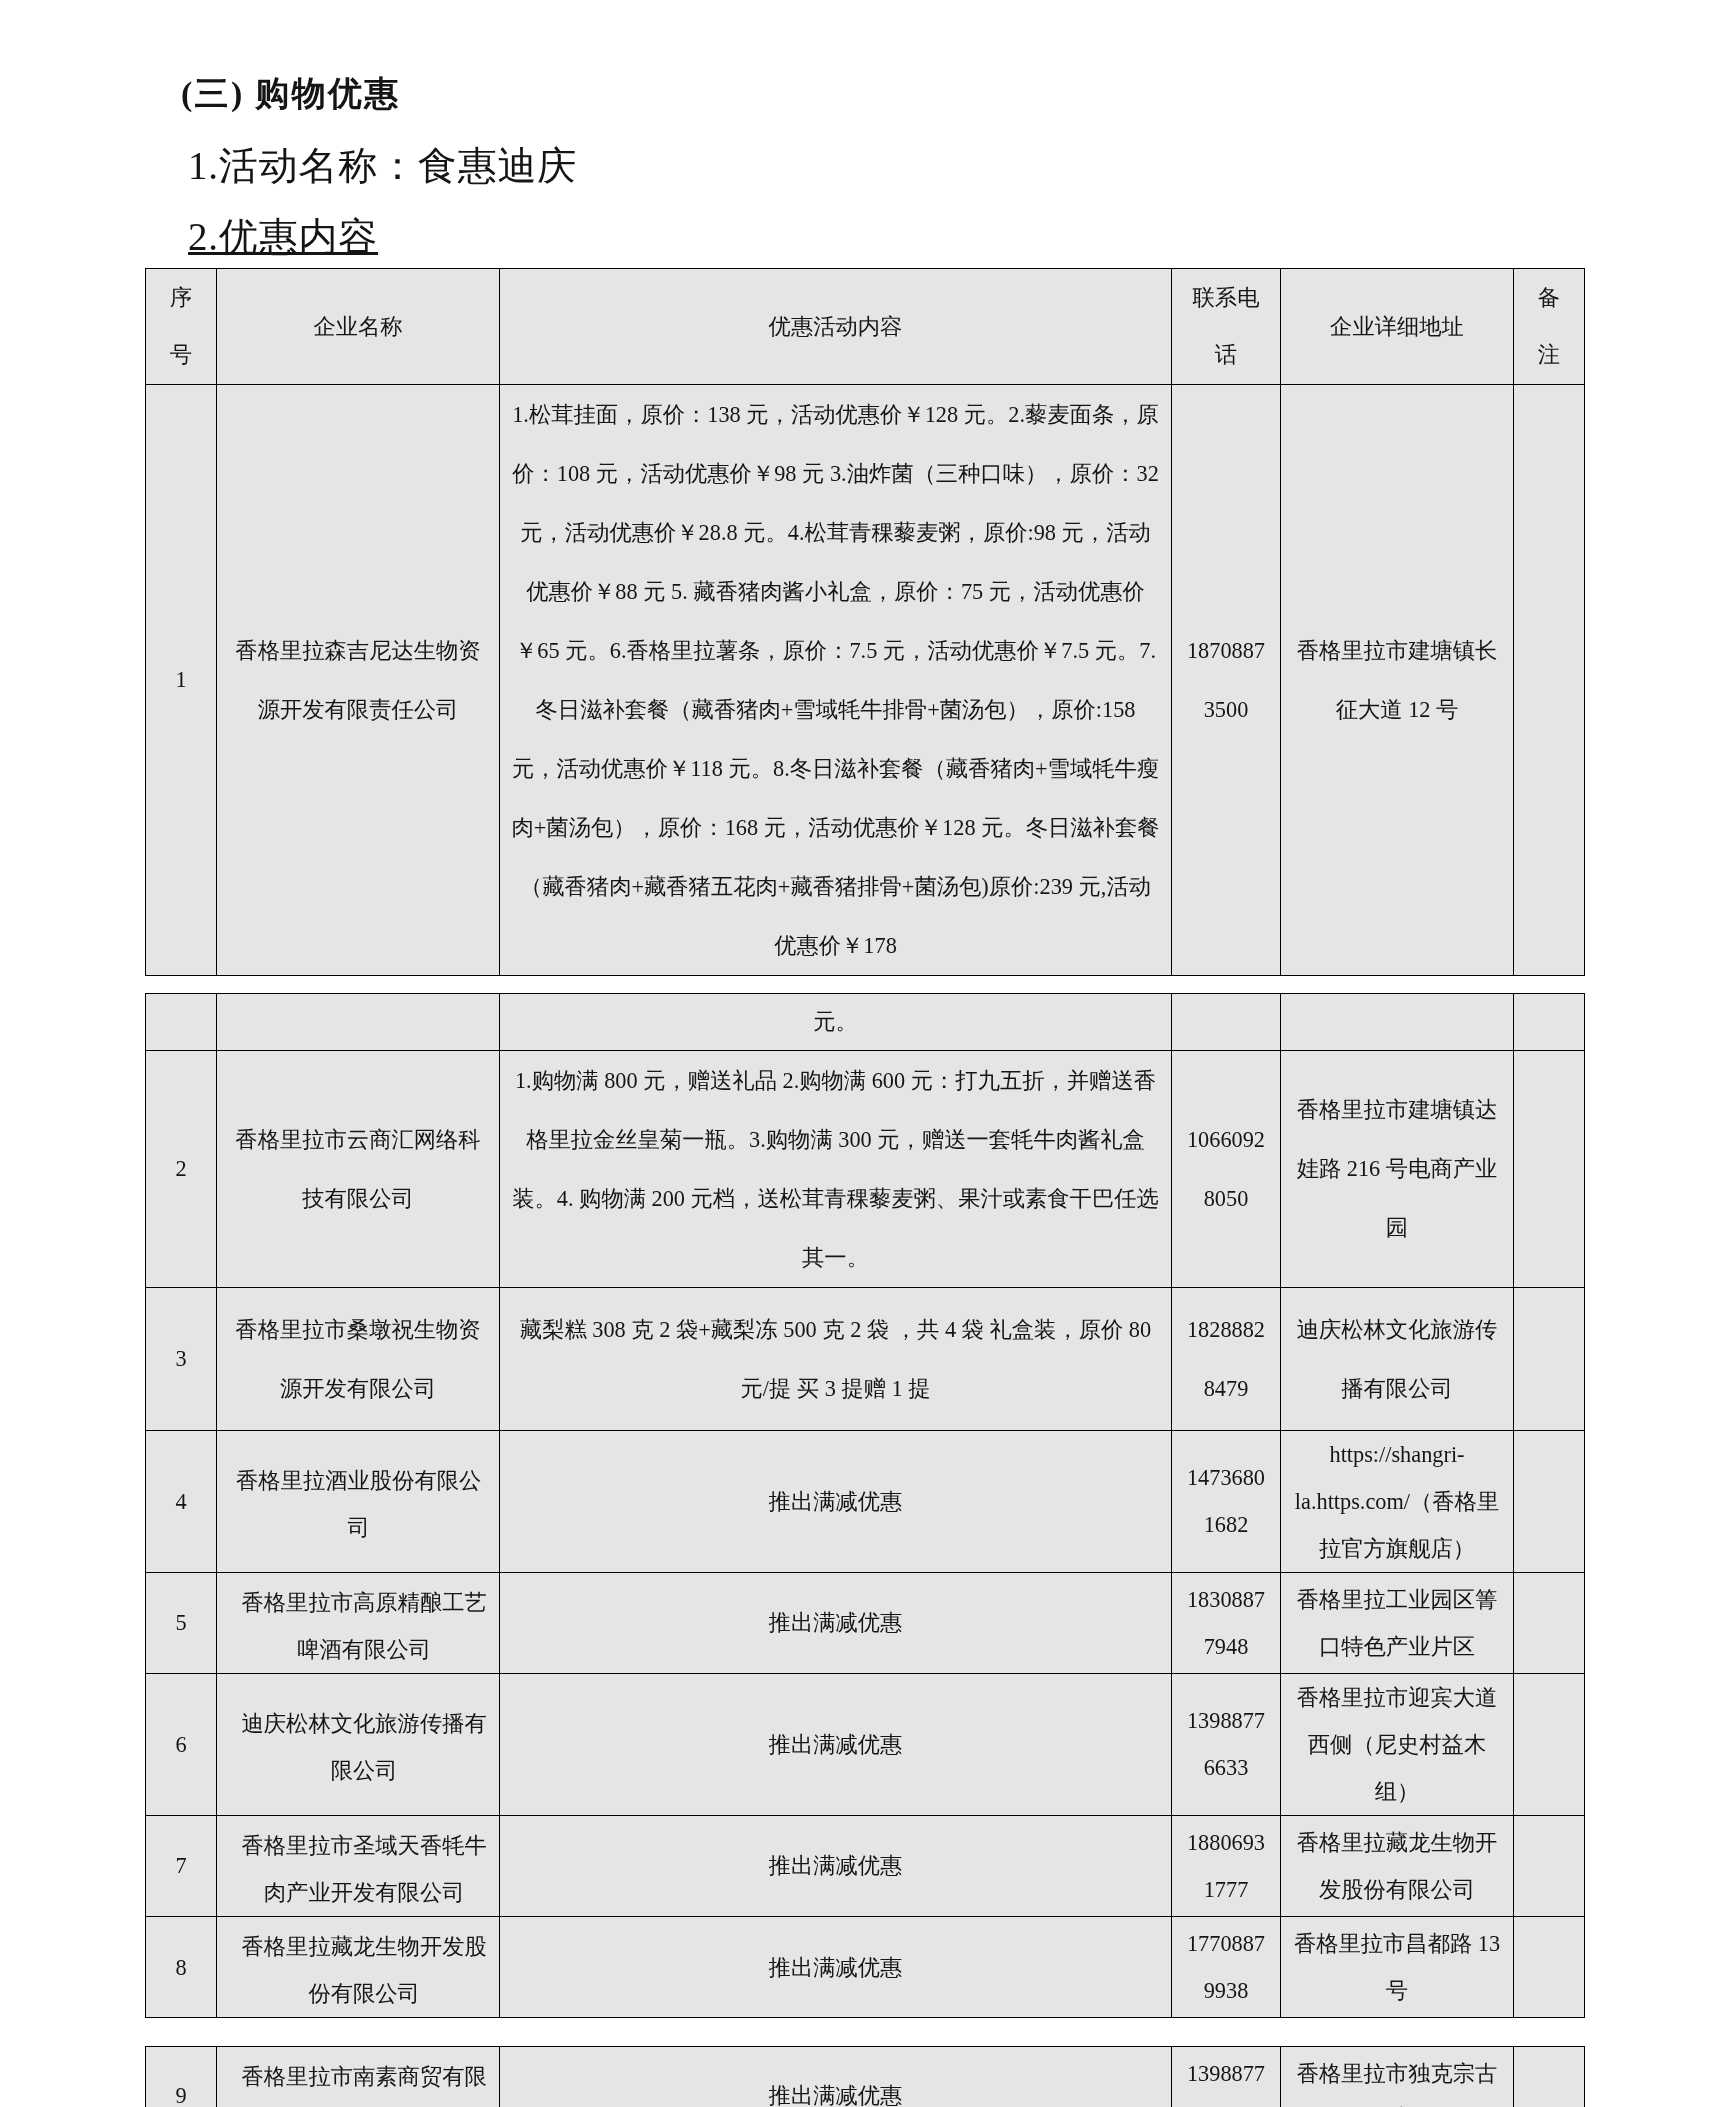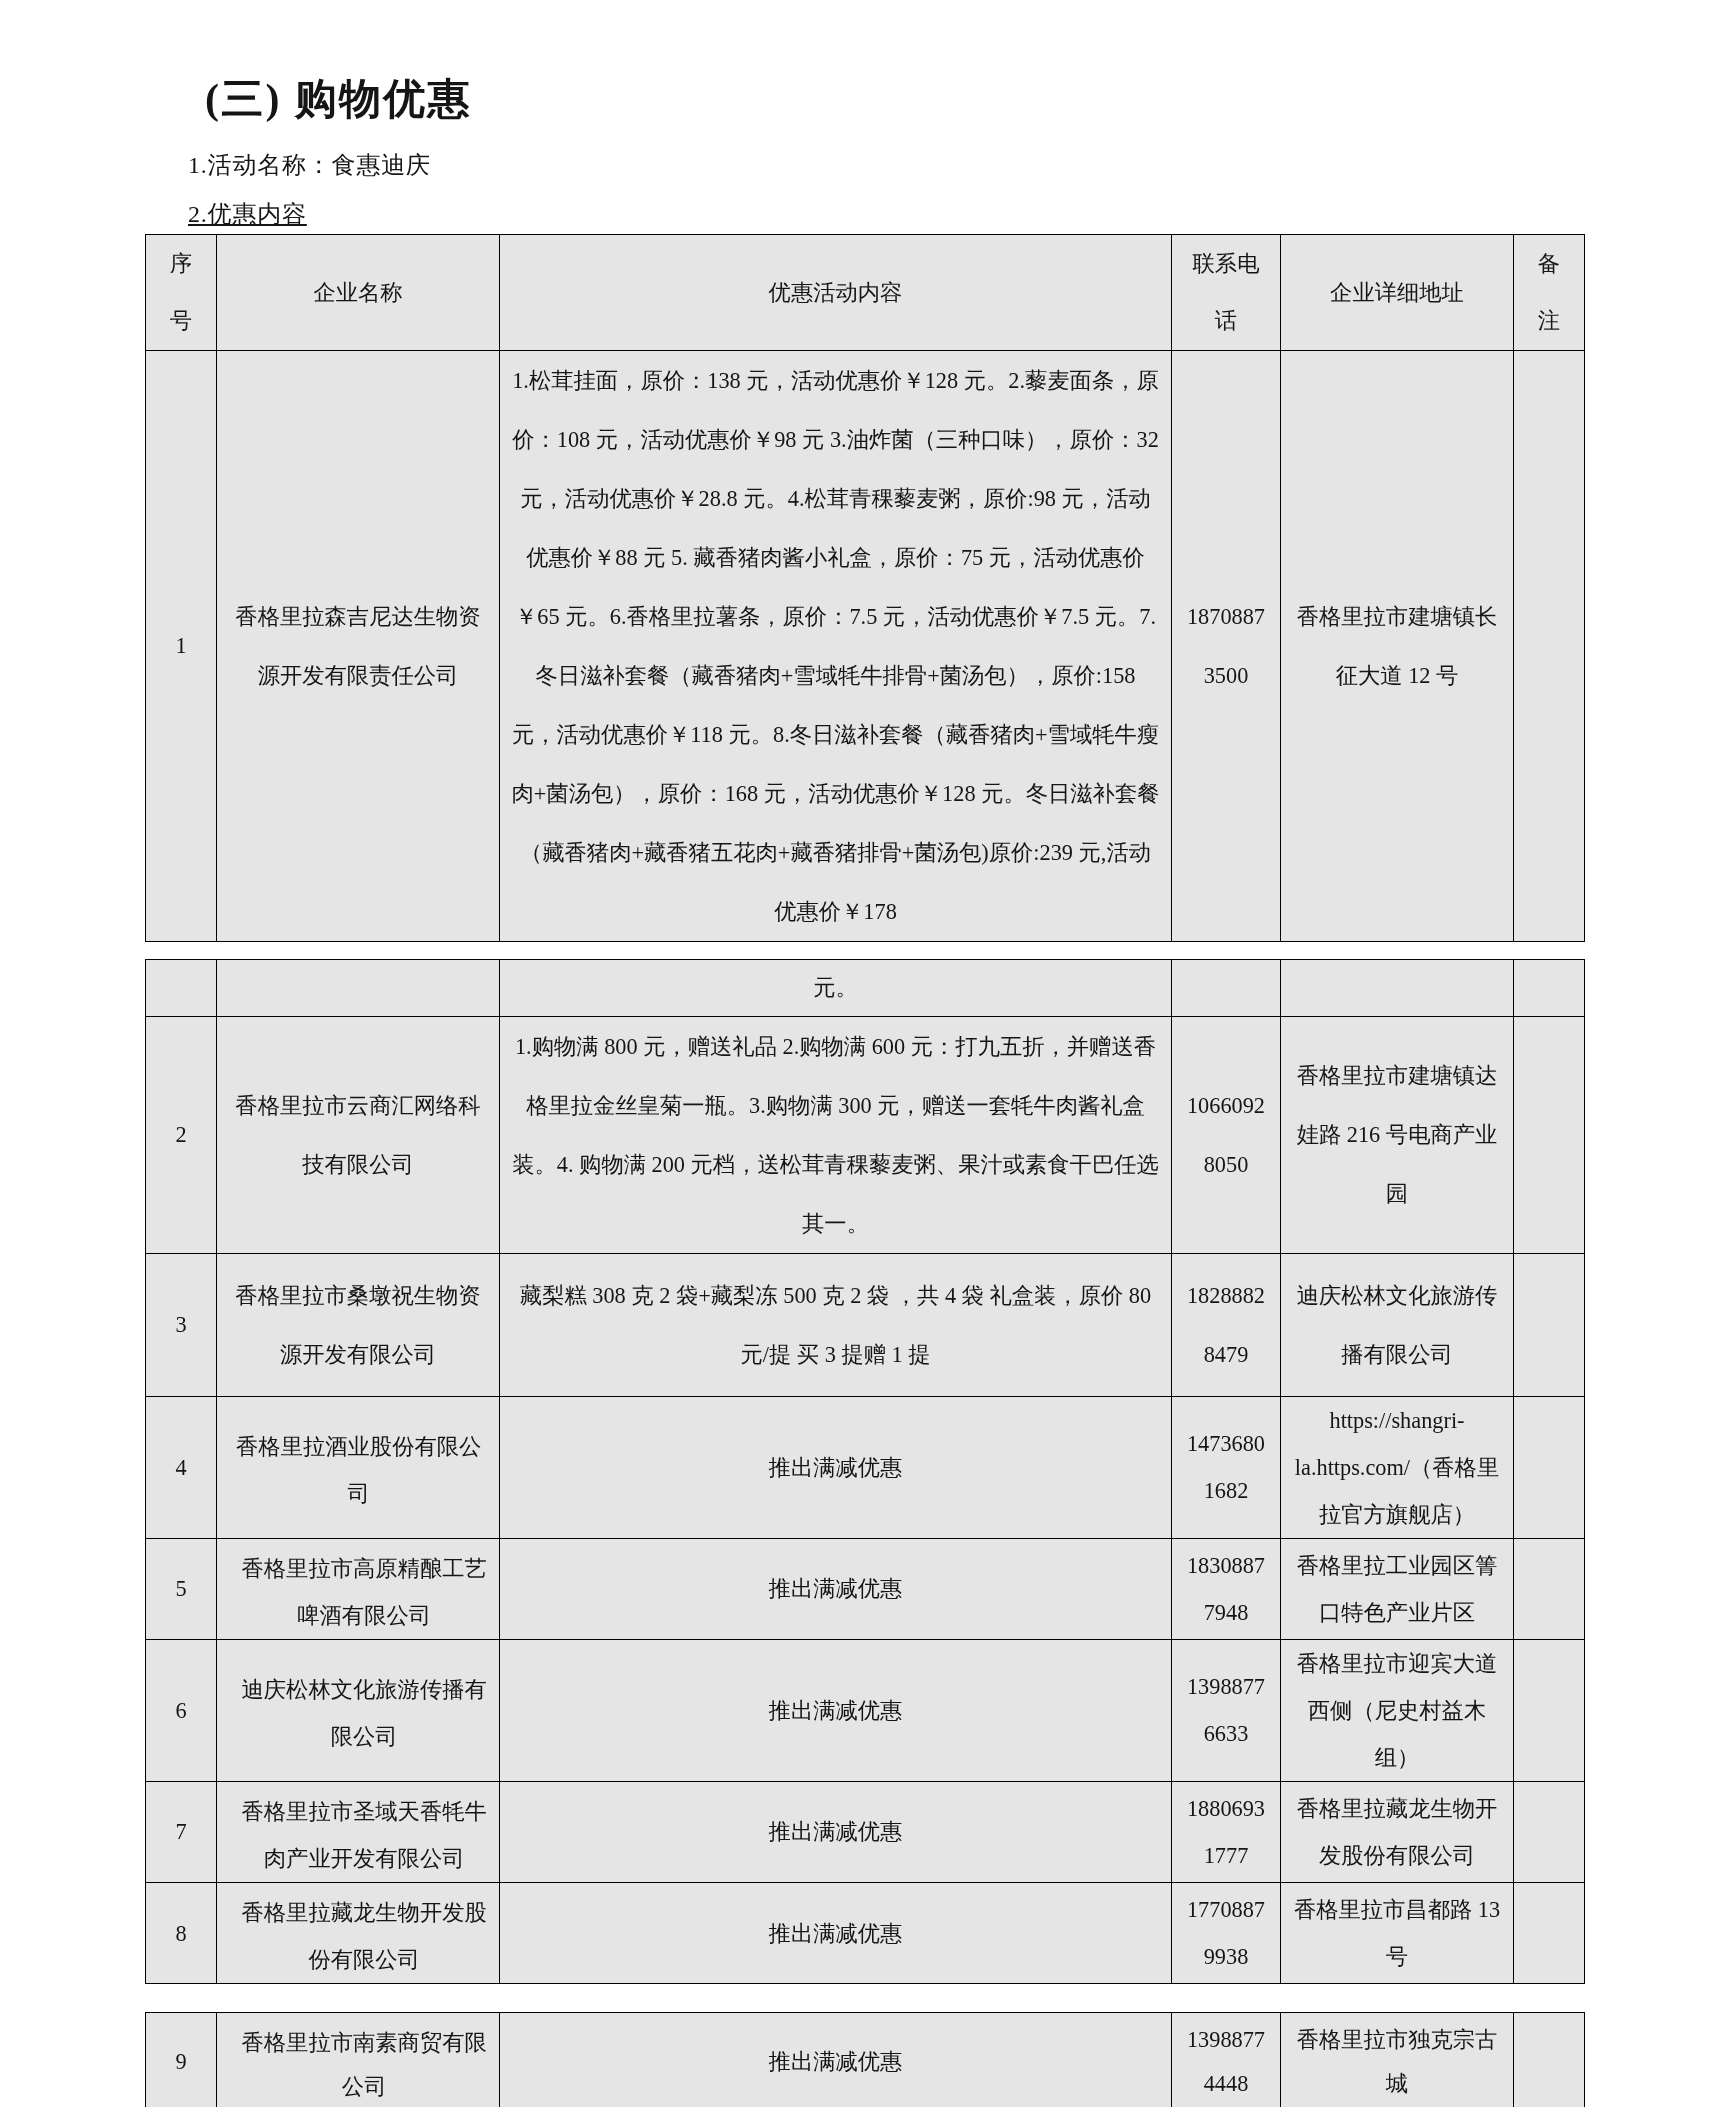--- a/index.html
+++ b/index.html
@@ -4,22 +4,22 @@
 <style>
   * { margin:0; padding:0; box-sizing:border-box; }
   html,body { background:#ffffff; }
   body {
     width:1729px; height:2108px; overflow:hidden;
     font-family:"Liberation Serif","DejaVu Serif",serif;
     color:#151515;
   }
   .page { padding:71px 146px 0 145px; }
 
-  .h1 { font-size:42px; font-weight:bold; margin-left:60px; letter-spacing:2.3px; }
-  .sub { font-size:24px; margin-left:43px; margin-top:21.6px; letter-spacing:0.8px; }
+  .h1 { font-size:34px; font-weight:bold; margin-left:36px; letter-spacing:2.3px; }
+  .sub { font-size:39px; margin-left:43px; margin-top:21.6px; letter-spacing:0.8px; }
   .sub2 { margin-top:17px; margin-bottom:4px;text-decoration:underline; }
 
   table.doc-table {
     border-collapse:collapse; table-layout:fixed;
     width:1439px; background:#e5e5e5;
   }
   .doc-table td {
     border:1.5px solid #000;
     font-size:22.3px; font-weight:normal;
     vertical-align:middle; text-align:center;

